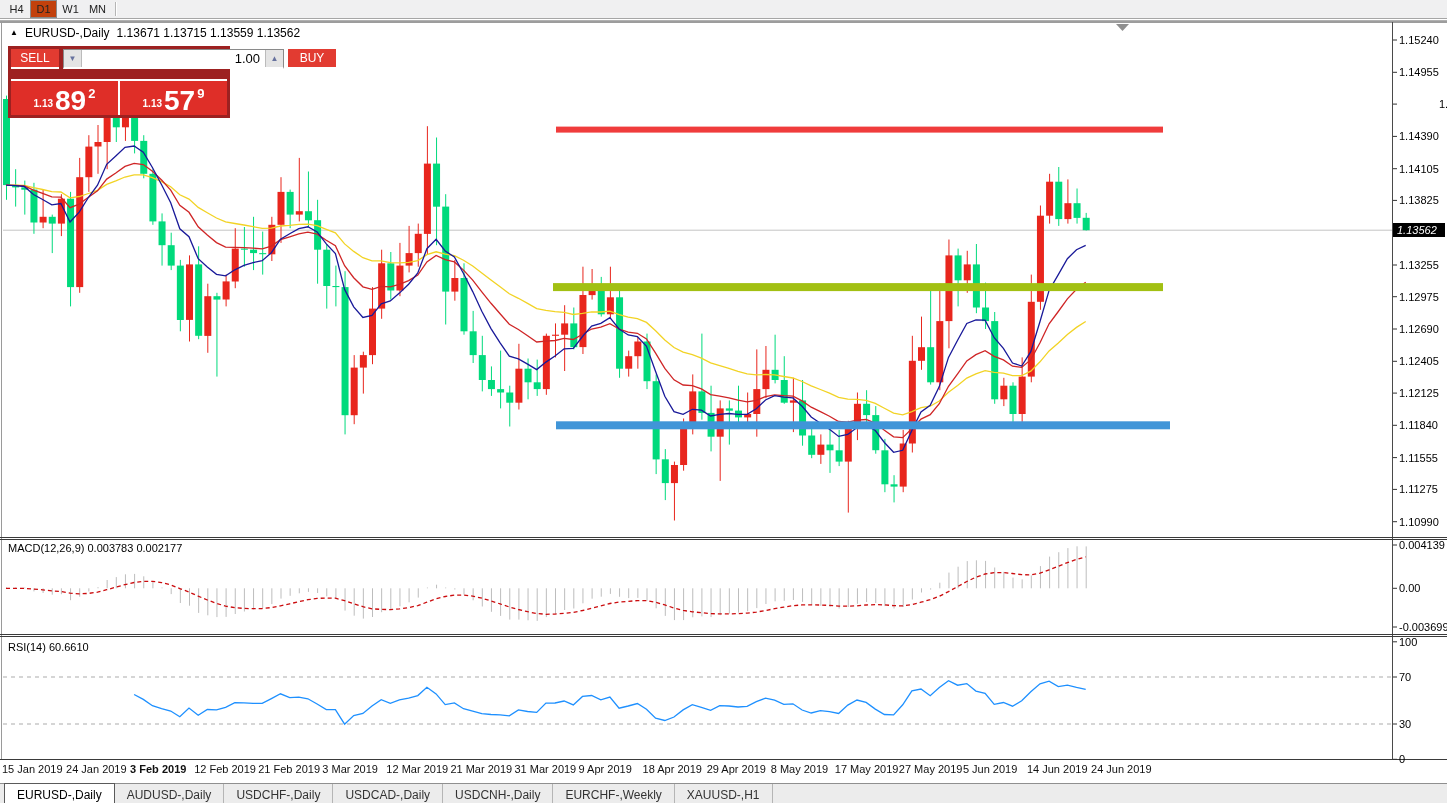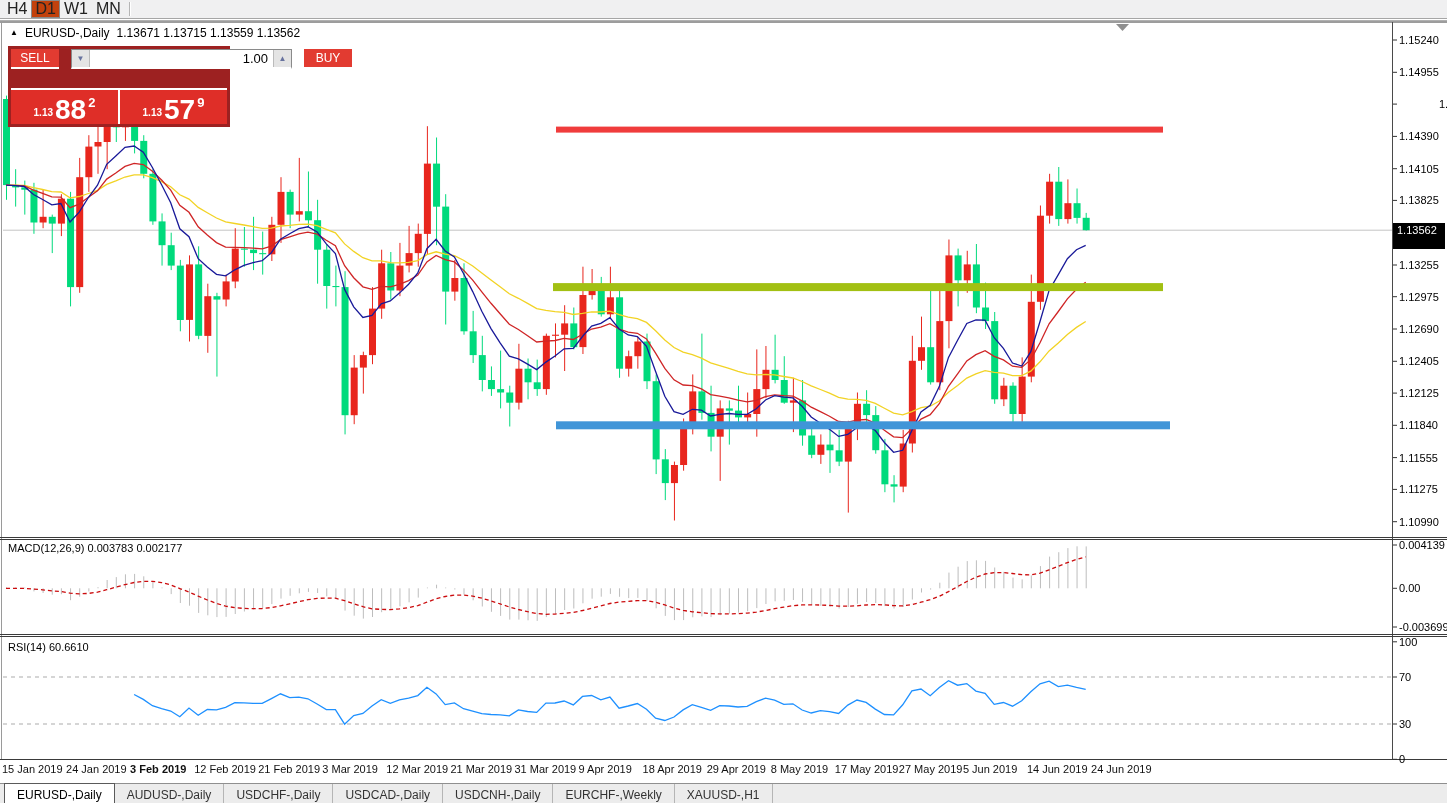--- a/index.html
+++ b/index.html
@@ -1,50 +1,50 @@
 <!DOCTYPE html>
 <html><head>
 <meta charset="utf-8">
 <style>
   html,body{margin:0;padding:0;background:#d4d0c8;}
   #win{position:relative;width:1447px;height:803px;background:#ffffff;overflow:hidden;
        font-family:"Liberation Sans",sans-serif;}
   
   #toolbar{position:absolute;top:0;left:0;width:1447px;height:19px;background:#f0f0f1;
            border-bottom:1px solid #a6a6a6;display:flex;align-items:stretch;padding-left:3px;box-sizing:border-box;}
-  .tf-btn{min-width:27px;padding:0 3px;font-size:16px;color:#222;display:flex;align-items:center;
+  .tf-btn{min-width:27px;padding:0 3px;font-size:11px;color:#222;display:flex;align-items:center;
           justify-content:center;border:1px solid transparent;background:transparent;cursor:default;}
   .tf-btn.active{background:#c2410c;border:1px solid #8a8a8a;}
   .toolbar-sep{width:1px;background:#b5b5b5;margin:2px 4px;border-right:1px solid #fff;}
   svg#cv{position:absolute;top:0;left:0;}
   
   #chart-title{position:absolute;left:10px;top:26px;font-size:12px;color:#000;display:flex;gap:7px;align-items:center;}
   #chart-title .tri{font-size:8px;line-height:1;}
   
   .trade-panel{position:absolute;left:8px;top:46px;width:222px;background:#9d2121;padding:3px;box-sizing:border-box;}
-  .tp-top{display:flex;gap:12px;height:20px;margin-bottom:19px;}
+  .tp-top{display:flex;gap:4px;height:20px;margin-bottom:10px;}
   .tp-btn{flex:0 0 48px;background:#e23b31;color:#fff;font-size:12px;border:none;border-bottom:2px solid #fff;
           display:flex;align-items:center;justify-content:center;padding:0;cursor:default;}
   .tp-spinner{flex:1;display:flex;background:#fff;border:1px solid #8a8a8a;border-bottom:2px solid #fff;box-sizing:border-box;}
   .spin{width:18px;background:#e4e4e4;color:#67729e;font-size:8px;border:none;display:flex;align-items:center;justify-content:center;padding:0;cursor:default;}
   .spin.down{border-right:1px solid #bbb;}
   .spin.up{border-left:1px solid #bbb;}
   .vol{flex:1;min-width:30px;border:none;outline:none;text-align:right;padding-right:5px;font-size:13px;font-family:"Liberation Sans",sans-serif;}
   .tp-prices{display:flex;gap:2px;background:#fff;border-top:2px solid #fff;height:34px;}
   .tp-price{flex:1;background:#df2e28;color:#fff;display:flex;align-items:flex-end;justify-content:center;gap:2px;padding-bottom:2px;cursor:default;}
   .tp-price .pfx{font-size:10px;font-weight:bold;line-height:1;margin-bottom:4px;}
   .tp-price .big{font-size:28px;font-weight:bold;line-height:0.85;}
   .tp-price .sup{font-size:13px;font-weight:bold;line-height:1;margin-bottom:13px;}
   
   .pane-label{position:absolute;font-size:11px;color:#000;white-space:nowrap;}
   #macd-label{left:8px;top:542px;}
   #rsi-label{left:8px;top:641px;}
   .axis-label{position:absolute;left:1399px;font-size:11px;color:#000;line-height:14px;white-space:nowrap;}
-  .current-tag{position:absolute;left:1393px;top:223px;width:52px;height:26px;background:#000;color:#fff;
-               font-size:11px;line-height:14px;padding-left:4px;box-sizing:border-box;}
+  .current-tag{position:absolute;left:1393px;top:223px;width:52px;height:14px;background:#000;color:#fff;
+               font-size:11px;line-height:14px;padding-left:4px;box-sizing:border-box;font-style:italic;}
   .date-label{position:absolute;top:763px;font-size:11px;color:#111;white-space:nowrap;}
   
   #tabbar{position:absolute;left:0;top:783px;width:1447px;height:20px;background:#ececec;
           border-top:1px solid #8f8f8f;display:flex;align-items:stretch;padding-left:4px;box-sizing:border-box;}
   .tab{font-size:12px;color:#333;padding:3px 12px 0;border-right:1px solid #b5b5b5;display:flex;align-items:center;cursor:default;}
   .tab.active{background:#fff;border:1px solid #5a5a5a;border-bottom:none;color:#000;margin-top:-1px;}
 </style>
 </head>
 <body>
 
@@ -499,21 +499,21 @@
       <div class="tp-spinner">
         <button class="spin down">▼</button>
         <input class="vol" value="1.00" style="">
         <button class="spin up">▲</button>
       </div>
       <button class="tp-btn">BUY</button>
     </div>
     <div class="tp-prices">
       <div class="tp-price">
         <span class="pfx">1.13</span>
-        <span class="big">88</span>
+        <span class="big">89</span>
         <span class="sup">2</span>
       </div>
       <div class="tp-price">
         <span class="pfx">1.13</span>
         <span class="big">57</span>
         <span class="sup">9</span>
       </div>
     </div>
   </div>
 

